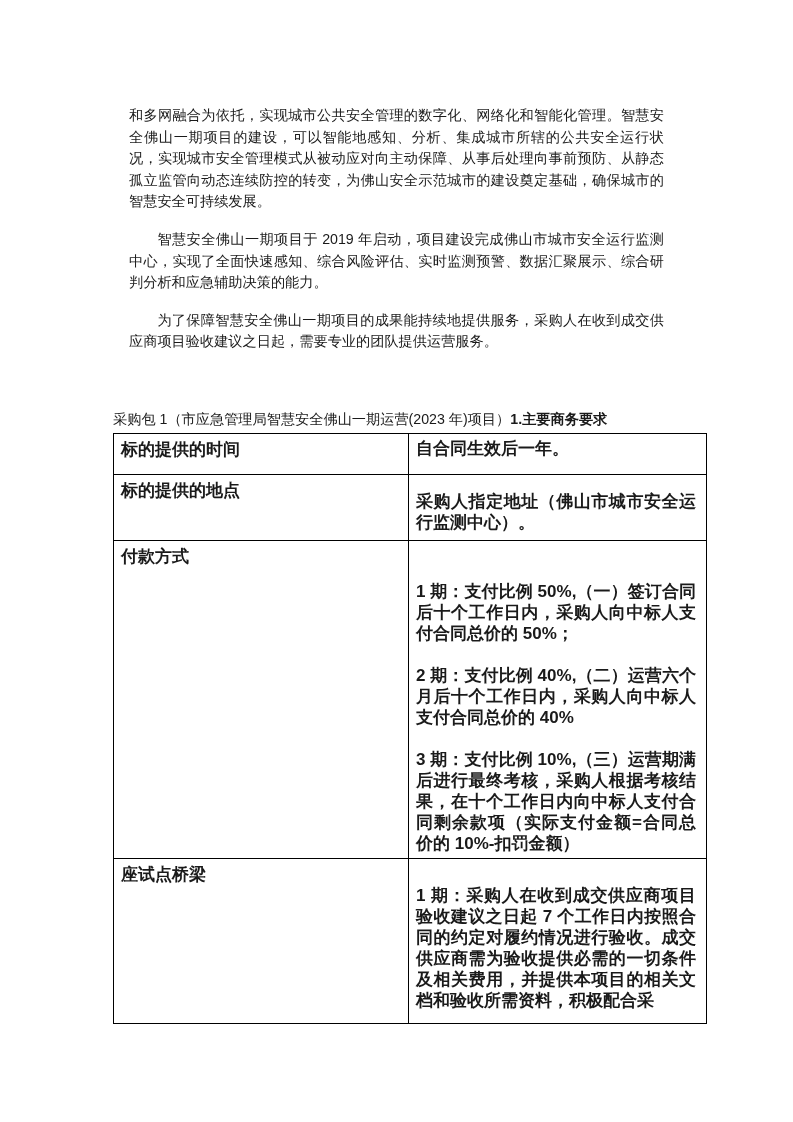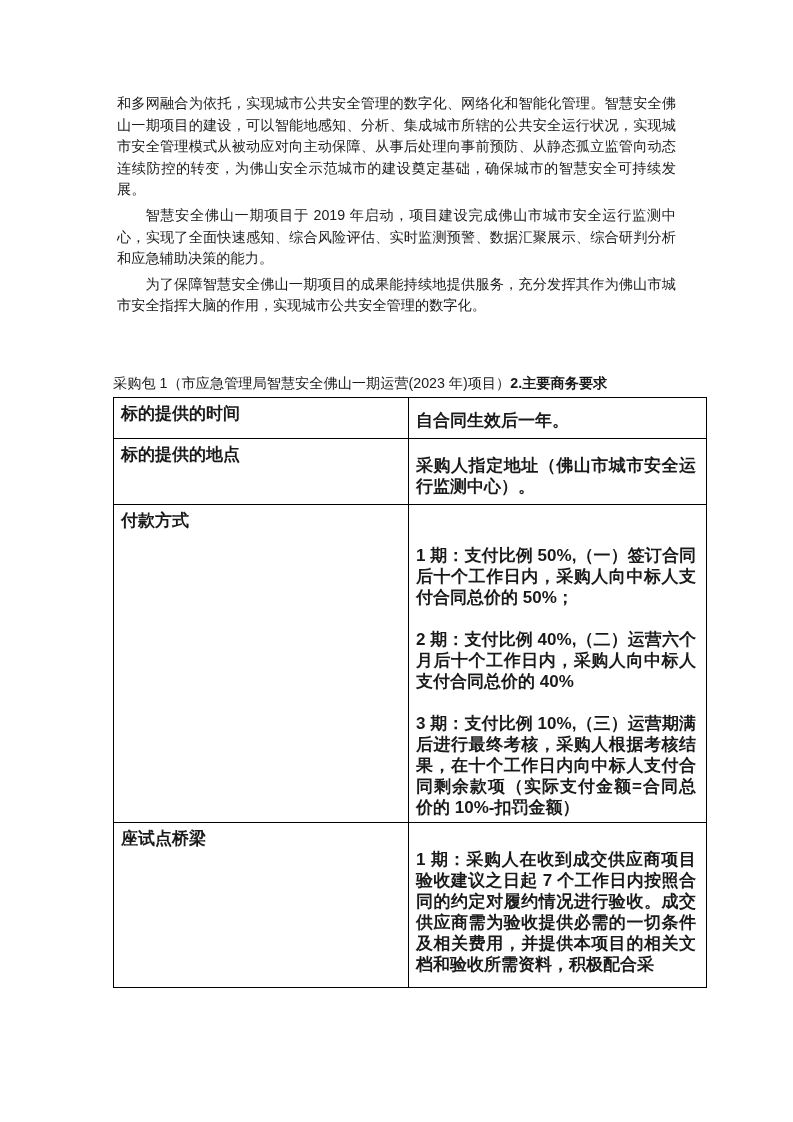--- a/index.html
+++ b/index.html
@@ -15,21 +15,21 @@
     color: #1a1a1a;
   }
   .page {
     position: absolute;
     left: 113px;
     top: 89px;
     width: 567px;
   }
   
   .body-text p {
-    margin: 4px;
+    margin: 16px;
     font-size: 14.2px;
     line-height: 21.6px;
     text-align: justify;
     text-indent: 2em;
     word-break: break-all;
   }
   .body-text p:first-child {
     text-indent: 0;
   }
   
@@ -70,38 +70,38 @@
     margin: 0 0 21px 0;
   }
   td.content-cell p:last-child {
     margin-bottom: 0;
   }
   
   tr.row-0 { height: 41px; }
   tr.row-1 { height: 66px; margin-top: 38px; }
   tr.row-2 { height: 288px; }
   tr.row-3 { height: 165px; }
-  tr.row-0 td.content-cell { padding-top: 12px; }
+  tr.row-0 td.content-cell { padding-top: 4px; }
   tr.row-1 td.content-cell { padding-top: 16px; }
   tr.row-2 td.content-cell { padding-top: 40px; }
   tr.row-3 td.content-cell { padding-top: 26px; }
 </style>
 </head>
 <body>
 
 <div class="page">
 
   <div class="body-text" id="body-text">
       <p>和多网融合为依托，实现城市公共安全管理的数字化、网络化和智能化管理。智慧安全佛山一期项目的建设，可以智能地感知、分析、集成城市所辖的公共安全运行状况，实现城市安全管理模式从被动应对向主动保障、从事后处理向事前预防、从静态孤立监管向动态连续防控的转变，为佛山安全示范城市的建设奠定基础，确保城市的智慧安全可持续发展。</p>
       <p>智慧安全佛山一期项目于 2019 年启动，项目建设完成佛山市城市安全运行监测中心，实现了全面快速感知、综合风险评估、实时监测预警、数据汇聚展示、综合研判分析和应急辅助决策的能力。</p>
-      <p>为了保障智慧安全佛山一期项目的成果能持续地提供服务，充分发挥其作为佛山市城市安全指挥大脑的作用，实现城市公共安全管理的数字化。</p>
+      <p>为了保障智慧安全佛山一期项目的成果能持续地提供服务，采购人在收到成交供应商项目验收建议之日起，需要专业的团队提供运营服务。</p>
     </div>
 
   <div class="section-heading">
-    <span>采购包 1（市应急管理局智慧安全佛山一期运营(2023 年)项目）</span><span class="bold-part">2.主要商务要求</span>
+    <span>采购包 1（市应急管理局智慧安全佛山一期运营(2023 年)项目）</span><span class="bold-part">1.主要商务要求</span>
   </div>
 
   <table class="biz-table">
     <tbody id="table-body">
         <tr class="row-0">
           <td class="label-cell">标的提供的时间</td>
           <td class="content-cell">
             <p>自合同生效后一年。</p>
           </td>
         </tr>

